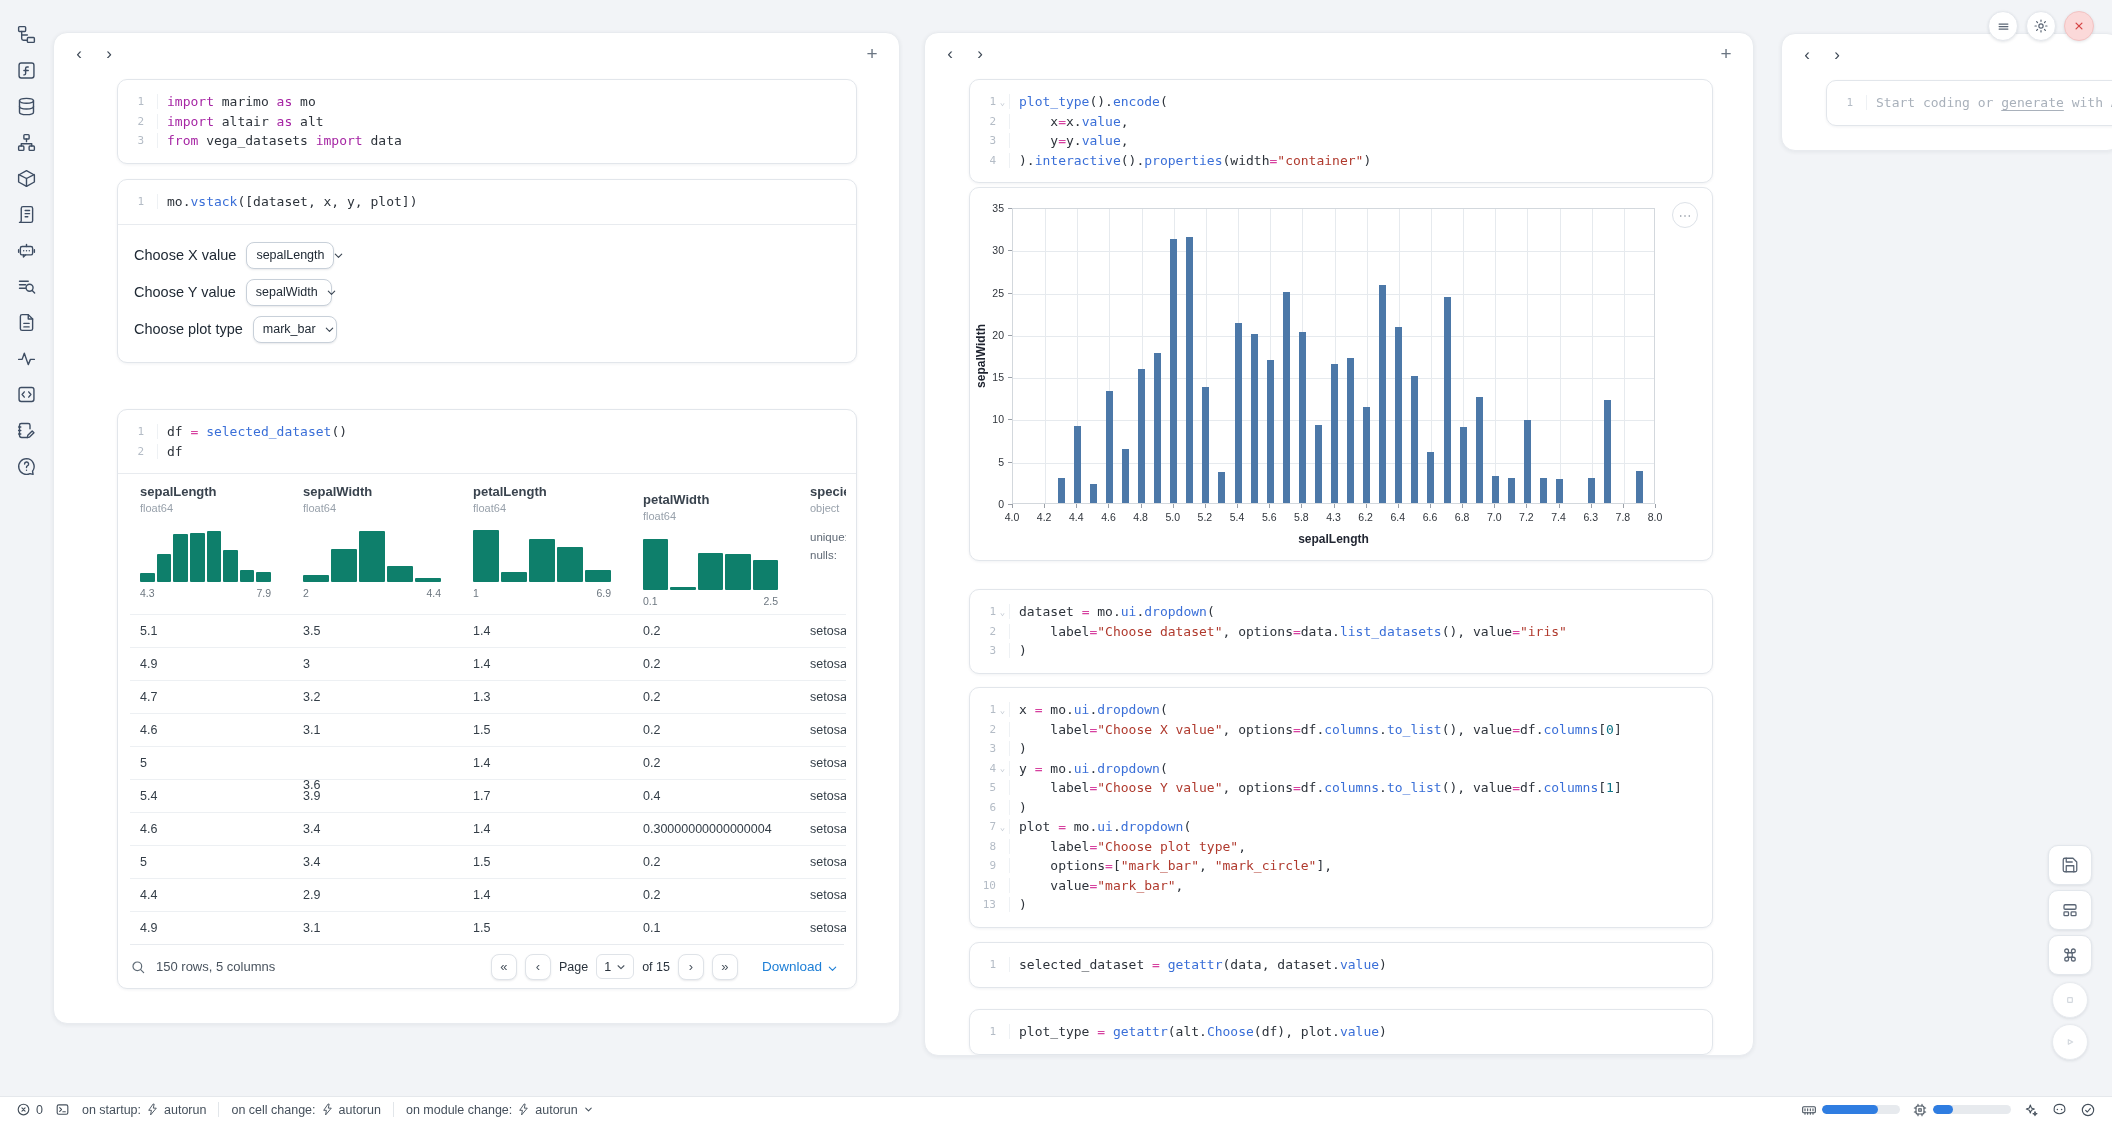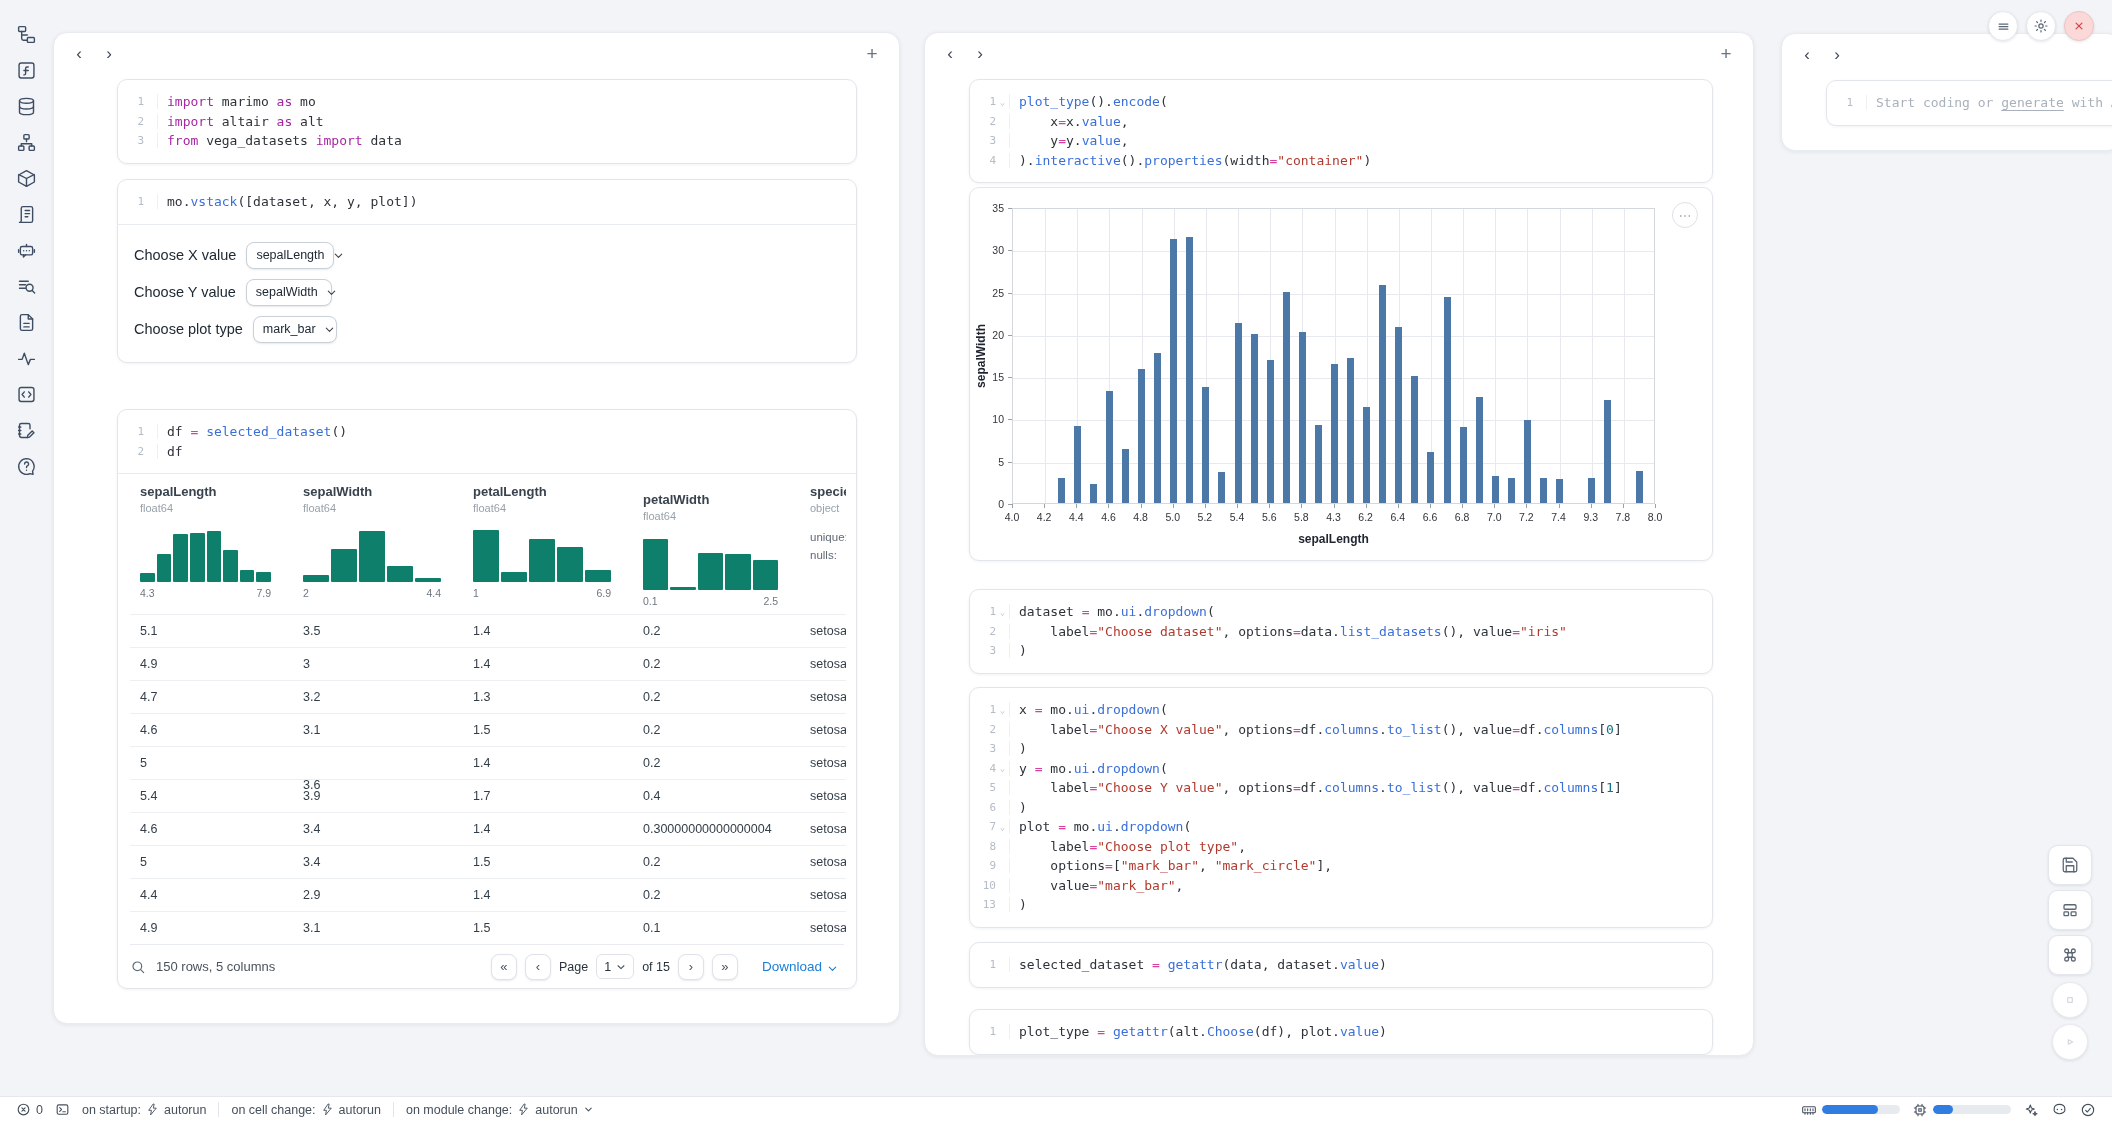--- a/index.html
+++ b/index.html
@@ -546,21 +546,21 @@
       <div class="axlab" style="left: 459.95px; top: 323px; transform: translateX(-50%);">6.6</div>
       <div class="tick" style="height: 4px; width: 1px; top: 316px; left: 492.1px;"></div>
       <div class="axlab" style="left: 492.1px; top: 323px; transform: translateX(-50%);">6.8</div>
       <div class="tick" style="height: 4px; width: 1px; top: 316px; left: 524.25px;"></div>
       <div class="axlab" style="left: 524.25px; top: 323px; transform: translateX(-50%);">7.0</div>
       <div class="tick" style="height: 4px; width: 1px; top: 316px; left: 556.4px;"></div>
       <div class="axlab" style="left: 556.4px; top: 323px; transform: translateX(-50%);">7.2</div>
       <div class="tick" style="height: 4px; width: 1px; top: 316px; left: 588.55px;"></div>
       <div class="axlab" style="left: 588.55px; top: 323px; transform: translateX(-50%);">7.4</div>
       <div class="tick" style="height: 4px; width: 1px; top: 316px; left: 620.7px;"></div>
-      <div class="axlab" style="left: 620.7px; top: 323px; transform: translateX(-50%);">9.3</div>
+      <div class="axlab" style="left: 620.7px; top: 323px; transform: translateX(-50%);">6.3</div>
       <div class="tick" style="height: 4px; width: 1px; top: 316px; left: 652.85px;"></div>
       <div class="axlab" style="left: 652.85px; top: 323px; transform: translateX(-50%);">7.8</div>
       <div class="tick" style="height: 4px; width: 1px; top: 316px; left: 685px;"></div>
       <div class="axlab" style="left: 685px; top: 323px; transform: translateX(-50%);">8.0</div>
     </div>
 
   <div class="cell" style="left:44px;top:556px;width:744px">
     <div class="code-rows">
         <div class="code-line"><span class="gut">1</span><span class="fold">⌄</span><span class="src">dataset <span class="tk-op">=</span> mo.<span class="tk-fn">ui</span>.<span class="tk-fn">dropdown</span>(</span></div>
         <div class="code-line"><span class="gut">2</span><span class="fold"></span><span class="src">    label<span class="tk-op">=</span><span class="tk-str">"Choose dataset"</span>, options<span class="tk-op">=</span>data.<span class="tk-fn">list_datasets</span>(), value<span class="tk-op">=</span><span class="tk-str">"iris"</span></span></div>

